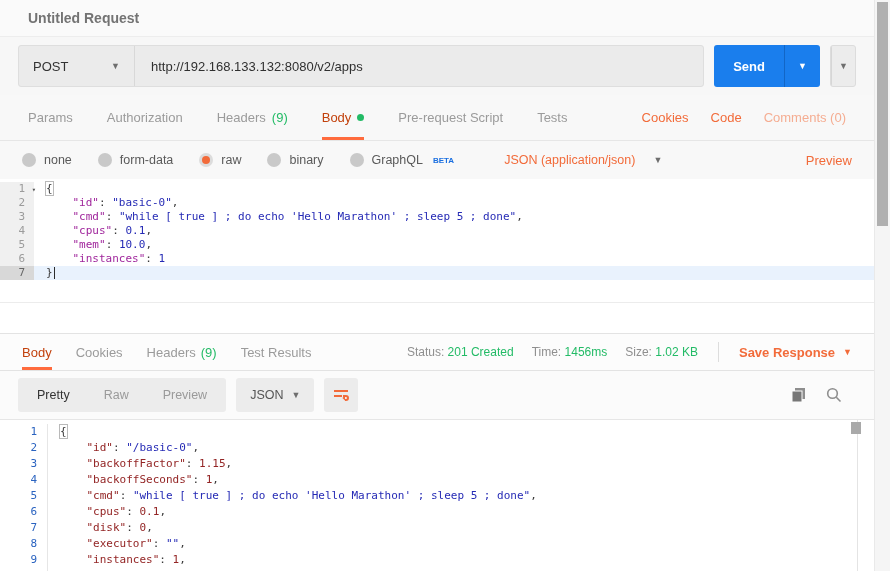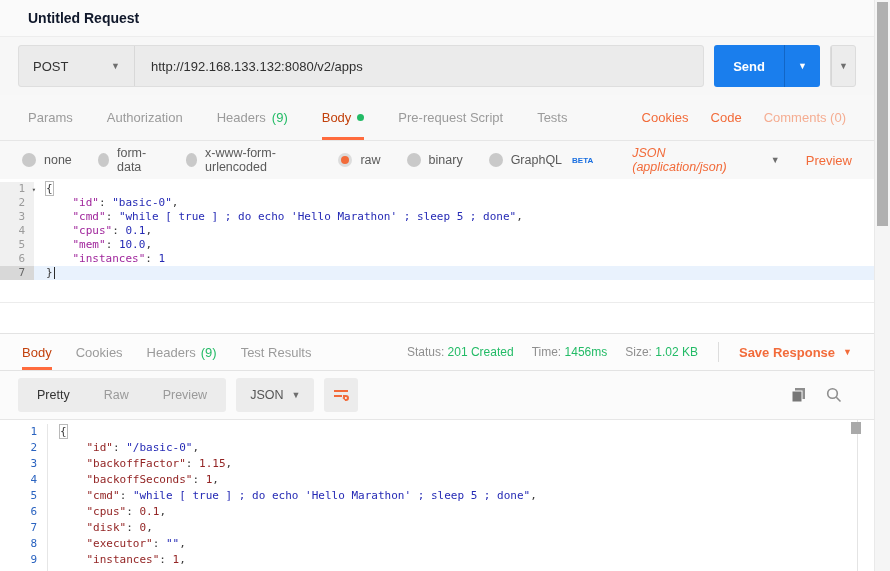--- a/index.html
+++ b/index.html
@@ -4,21 +4,21 @@
 <style>
   * { margin:0; padding:0; box-sizing:border-box; }
   html,body { width:890px; height:571px; overflow:hidden; background:#fff;
     font-family:"Liberation Sans", sans-serif; color:#3a3a3a; }
   #app { position:relative; width:890px; height:571px; }
   #content { position:absolute; left:0; top:0; width:874px; height:571px; }
 
   
   .titlebar { height:37px; display:flex; align-items:center; padding-left:28px;
     background:#fafafa; border-bottom:1px solid #ededed; }
-  .titlebar .title { font-size:14px; font-weight:600; color:#0f172a; }
+  .titlebar .title { font-size:14px; font-weight:600; color:#737373; }
 
   
   .req-bar { height:58px; display:flex; align-items:center; gap:10px;
     padding:0 18px; background:#f7f7f7; }
   .url-group { flex:1; display:flex; height:42px; background:#ebebeb;
     border:1px solid #dedede; border-radius:3px; overflow:hidden; }
   .method { width:116px; display:flex; align-items:center; justify-content:space-between;
     padding:0 14px; border-right:1px solid #d8d8d8; font-size:13px; color:#333; }
   .caret { font-size:9px; color:#6e6e6e; }
   .url-field { flex:1; display:flex; align-items:center; padding:0 16px; font-size:13px; color:#303030; }
@@ -48,21 +48,21 @@
 
   
   .options-row { height:38px; display:flex; align-items:center; gap:26px; padding:0 22px;
     background:#f8f8f8; font-size:12.5px; color:#5a5a5a; }
   .opt { display:flex; align-items:center; gap:8px; }
   .radio { width:14px; height:14px; border-radius:50%; background:#c9c9c9; position:relative; }
   .radio.sel { background:#dcdcdc; }
   .radio.sel::after { content:""; position:absolute; left:3px; top:3px; width:8px; height:8px;
     border-radius:50%; background:#f26b3a; }
   .beta { color:#1a6fe0; font-size:8px; font-weight:700; vertical-align:super; margin-left:2px; }
-  .content-type { display:flex; align-items:center; gap:18px; color:#f26b3a; margin-left:13px;font-style:italic; }
+  .content-type { display:flex; align-items:center; gap:18px; color:#f26b3a; margin-left:24px; }
   .beautify { margin-left:auto; color:#f26b3a; }
 
   
   .editor { background:#fff; font-family:"DejaVu Sans Mono", monospace; font-size:11px; }
   #request-editor { padding-top:3px; }
   #request-editor .ed-line { display:flex; height:14px; line-height:14px; white-space:pre; }
   #request-editor .gutter { width:34px; background:#f0f0f0; color:#9b9b9b; text-align:right;
     padding-right:9px; position:relative; flex:none; }
   #request-editor .ed-line.active { background:#e9f2fd; }
   #request-editor .ed-line.active .gutter { background:#d8d8d8; color:#666; }
@@ -186,24 +186,20 @@
 
   <div class="options-row">
     <span id="body-options-slot" style="display:flex;gap:26px;align-items:center;">
           <span class="opt">
             <span class="radio"></span>
             <span>none</span>
           </span>
           <span class="opt">
             <span class="radio"></span>
             <span>form-data</span>
-          </span>
-          <span class="opt">
-            <span class="radio"></span>
-            <span>x-www-form-urlencoded</span>
           </span>
           <span class="opt">
             <span class="radio sel"></span>
             <span>raw</span>
           </span>
           <span class="opt">
             <span class="radio"></span>
             <span>binary</span>
           </span>
           <span class="opt">

